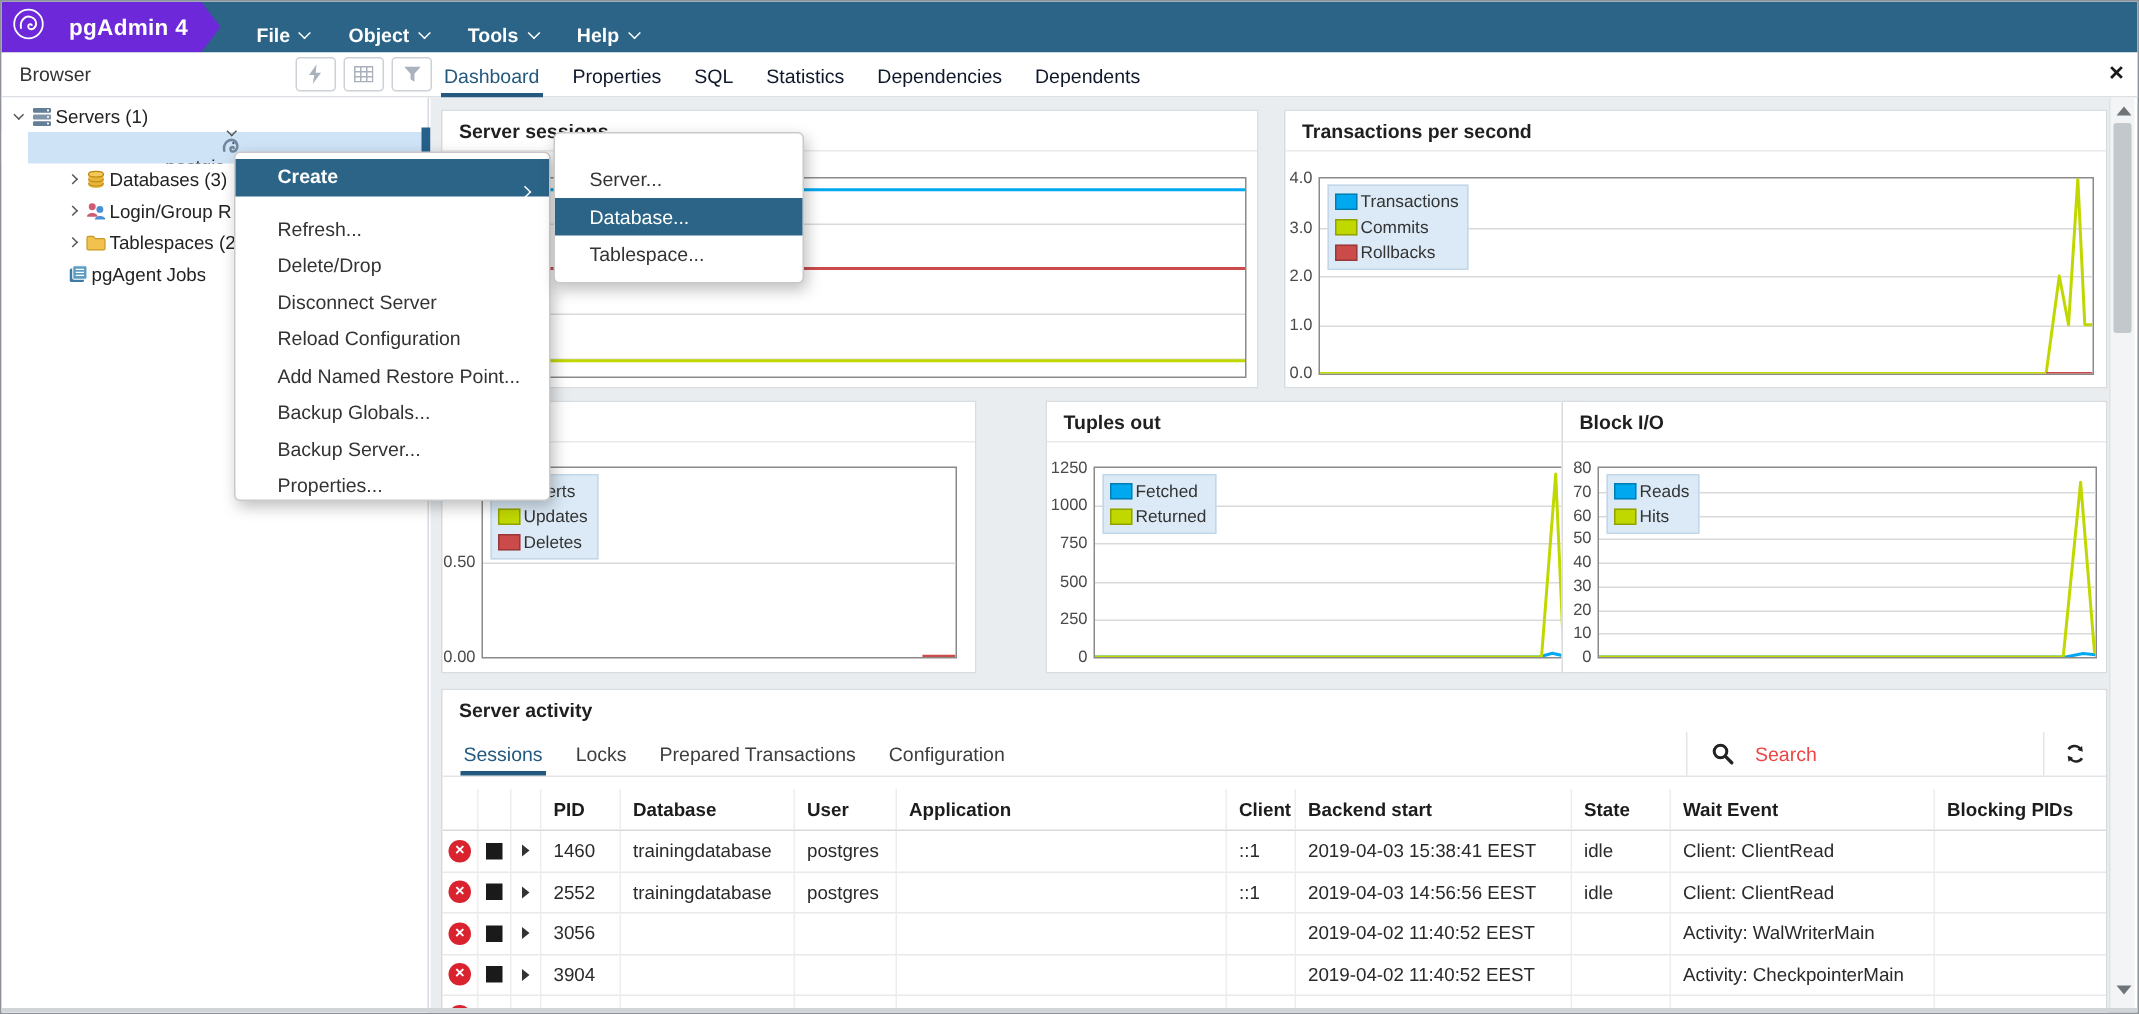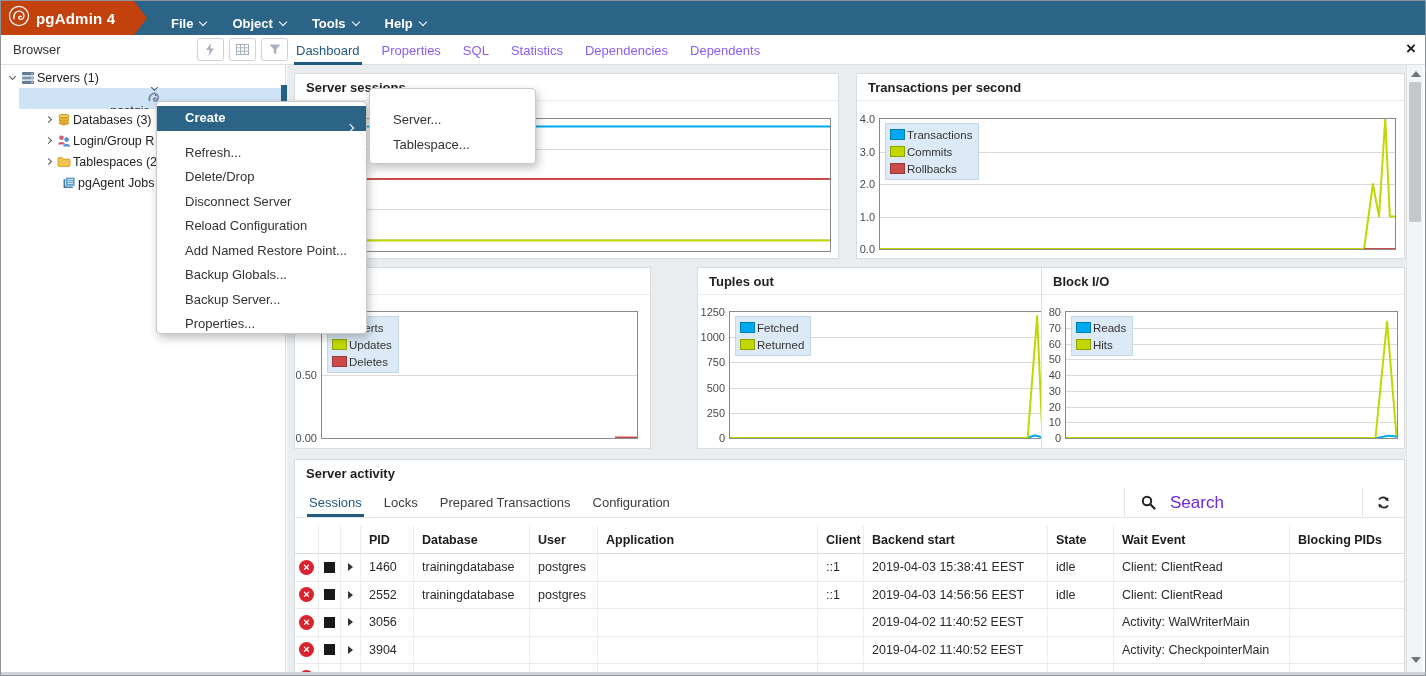--- a/index.html
+++ b/index.html
@@ -2,38 +2,38 @@
 <html><head>
 <meta charset="utf-8">
 <style>
   * { box-sizing: border-box; margin:0; padding:0; }
   html,body { margin:0; background:#fff; }
   body { font-family:"Liberation Sans", sans-serif; }
   .window { position:relative; width:1426px; height:676px; background:#fff; border:1px solid #8d9399; overflow:hidden; }
 
   
   .topbar { position:absolute; left:0; top:0; width:100%; height:34px; background:#2c6487; }
-  .logo { position:absolute; left:0; top:0; width:160px; height:34px; background:#c2410c;
+  .logo { position:absolute; left:0; top:0; width:160px; height:34px; background:#6d28d9;
           clip-path:polygon(0 0,133px 0,146px 17px,133px 34px,0 34px);
-          display:flex; align-items:center; padding-left:7px; gap:6px; }
+          display:flex; align-items:center; padding-left:7px; gap:16px; }
   .brand { color:#fff; font-size:15px; font-weight:bold; letter-spacing:.2px; }
   .menubar { position:absolute; left:170px; top:0; height:44px; display:flex; gap:26px; align-items:center; }
   .menu-item { color:#fff; font-size:13px; font-weight:600; display:flex; gap:7px; align-items:center; cursor:pointer; }
   .chev { display:inline-block; width:6px; height:6px; border-right:1.6px solid currentColor; border-bottom:1.6px solid currentColor; }
   .chev.down { transform:rotate(45deg); margin-top:-3px; }
   .chev.right { transform:rotate(-45deg); }
 
   
   .row2 { position:absolute; top:34px; left:0; width:100%; height:30px; background:#fff; border-bottom:1px solid #dcdfe3; }
   .browser-title { position:absolute; left:12px; top:7px; font-size:13px; color:#333; }
   .tool-btns { position:absolute; left:196px; top:3px; display:flex; gap:5px; }
   .tbtn { width:27px; height:23px; border:1px solid #ccd2d8; border-radius:3px; background:#fff;
           display:flex; align-items:center; justify-content:center; }
   .tabs { position:absolute; left:293px; top:0; height:30px; display:flex; gap:18px; align-items:stretch; }
-  .tab { font-size:13px; color:#8b5cf6; display:flex; align-items:center; padding:3px 2px 0 2px; border-bottom:3px solid transparent; cursor:pointer; }
+  .tab { font-size:13px; color:#0f172a; display:flex; align-items:center; padding:3px 2px 0 2px; border-bottom:3px solid transparent; cursor:pointer; }
   .tab.active { color:#23597f; border-bottom-color:#23597f; }
   .close-x { position:absolute; right:9px; top:4px; font-size:17px; font-weight:bold; color:#1a1a1a; line-height:20px; cursor:pointer; }
 
   
   .browser-panel { position:absolute; left:0; top:64px; width:285px; height:612px; background:#fff; border-right:1px solid #d7dade; }
   .tree { padding-top:2px; }
   .tree-row { height:21px; display:flex; align-items:center; font-size:12.5px; color:#222; cursor:pointer; }
   .tree-row.selected { background:linear-gradient(to right,#fff 18px,#cfe3f6 18px);flex-direction:column; }
   .tree-chev { width:14px; display:flex; justify-content:center; color:#555; flex:none; }
   .tree-chev .chev { width:5px; height:5px; border-width:1.4px; }
@@ -57,21 +57,21 @@
   .plot svg { position:absolute; left:0; top:0; width:100%; height:100%; }
   .legend { position:absolute; left:5px; top:4px; background:rgba(216,232,245,.93); border:1px solid #c3d7e8; padding:2px 6px 2px 4px; z-index:5; }
   .legend-row { display:flex; align-items:center; height:17px; gap:2px; font-size:11.5px; color:#333; white-space:nowrap; }
   .swatch { width:15px; height:11px; border:1px solid rgba(0,0,0,.25); flex:none; }
 
   
   .activity-tabs { position:relative; height:30px; border-bottom:1px solid #e2e5e8; display:flex; gap:18px; padding-left:12px; align-items:stretch; }
   .atab { font-size:13px; color:#3d3d3d; display:flex; align-items:center; padding:3px 2px 0 2px; border-bottom:3px solid transparent; cursor:pointer; }
   .atab.active { color:#23597f; border-bottom-color:#23597f; }
   .search-box { position:absolute; right:42px; top:0; height:100%; width:238px; border-left:1px solid #e2e5e8; display:flex; align-items:center; gap:14px; padding-left:16px; }
-  .search-ph { color:#6d28d9; font-size:17px; }
+  .search-ph { color:#ef4444; font-size:13px; }
   .refresh-btn { position:absolute; right:0; top:0; width:42px; height:100%; border-left:1px solid #e2e5e8; display:flex; align-items:center; justify-content:center; cursor:pointer; }
   .table { margin-top:8px; font-size:12.5px; color:#2a2a2a; }
   .trow { display:flex; height:27.5px; border-bottom:1px solid #e9e9e9; }
   .trow.thead { height:28px; border-bottom:1px solid #d9d9d9; font-weight:bold; color:#1c1c1c; }
   .tcell { height:100%; display:flex; align-items:center; padding:0 8px; border-right:1px solid #ededed; overflow:hidden; white-space:nowrap; flex:none; }
   .tcell.icon { justify-content:center; padding:0; }
   .term-icon { width:15px; height:15px; border-radius:50%; background:#d9232e; color:#fff; font-size:11px; font-weight:bold; display:flex; align-items:center; justify-content:center; line-height:1; cursor:pointer; }
   .stop-icon { width:11px; height:11px; background:#1a1a1a; cursor:pointer; }
   .expand-icon { width:0; height:0; border-left:5px solid #333; border-top:4px solid transparent; border-bottom:4px solid transparent; cursor:pointer; }
 
@@ -225,21 +225,21 @@
           <span class="tree-chev">
             <span class="chev right"></span>
           </span>
           <span class="tree-icon">
             <svg width="14" height="14" viewBox="0 0 14 14">
               <path d="M1 3.6 C1 3 1.4 2.6 2 2.6 H5.1 L6.6 4.1 H12 C12.6 4.1 13 4.5 13 5.1 V10.6 C13 11.2 12.6 11.6 12 11.6 H2 C1.4 11.6 1 11.2 1 10.6 Z" fill="#f2c14e" stroke="#c79a22" stroke-width="0.8"></path>
             </svg>
           </span>
           <span class="tree-label">Tablespaces (2</span>
         </div>
-        <div class="tree-row" style="padding-left: 45px;">
+        <div class="tree-row" style="padding-left: 28px;">
           <span class="tree-chev"></span>
           <span class="tree-icon">
             <svg width="14" height="14" viewBox="0 0 14 14">
               <rect x="1.5" y="3" width="9.5" height="9" rx="1" fill="#3e7ca8"></rect>
               <rect x="3.5" y="1.2" width="9.5" height="9" rx="1" fill="#5d9cc4" stroke="#ffffff" stroke-width="0.7"></rect>
               <line x1="5.5" y1="3.6" x2="11" y2="3.6" stroke="#fff" stroke-width="0.8"></line>
               <line x1="5.5" y1="5.6" x2="11" y2="5.6" stroke="#fff" stroke-width="0.8"></line>
               <line x1="5.5" y1="7.6" x2="11" y2="7.6" stroke="#fff" stroke-width="0.8"></line>
             </svg>
           </span>
@@ -551,20 +551,21 @@
       <div class="ctx-item">Delete/Drop</div>
       <div class="ctx-item">Disconnect Server</div>
       <div class="ctx-item">Reload Configuration</div>
       <div class="ctx-item">Add Named Restore Point...</div>
       <div class="ctx-item">Backup Globals...</div>
       <div class="ctx-item">Backup Server...</div>
       <div class="ctx-item">Properties...</div>
     </div>
   <div class="sub-menu" id="sub-menu">
       <div class="sub-item">Server...</div>
+      <div class="sub-item hl">Database...</div>
       <div class="sub-item">Tablespace...</div>
     </div>
 
   <div class="vscroll">
     <div class="vs-up"></div>
     <div class="vs-thumb"></div>
     <div class="vs-down"></div>
   </div>
 
   <div class="bottom-strip"></div>

